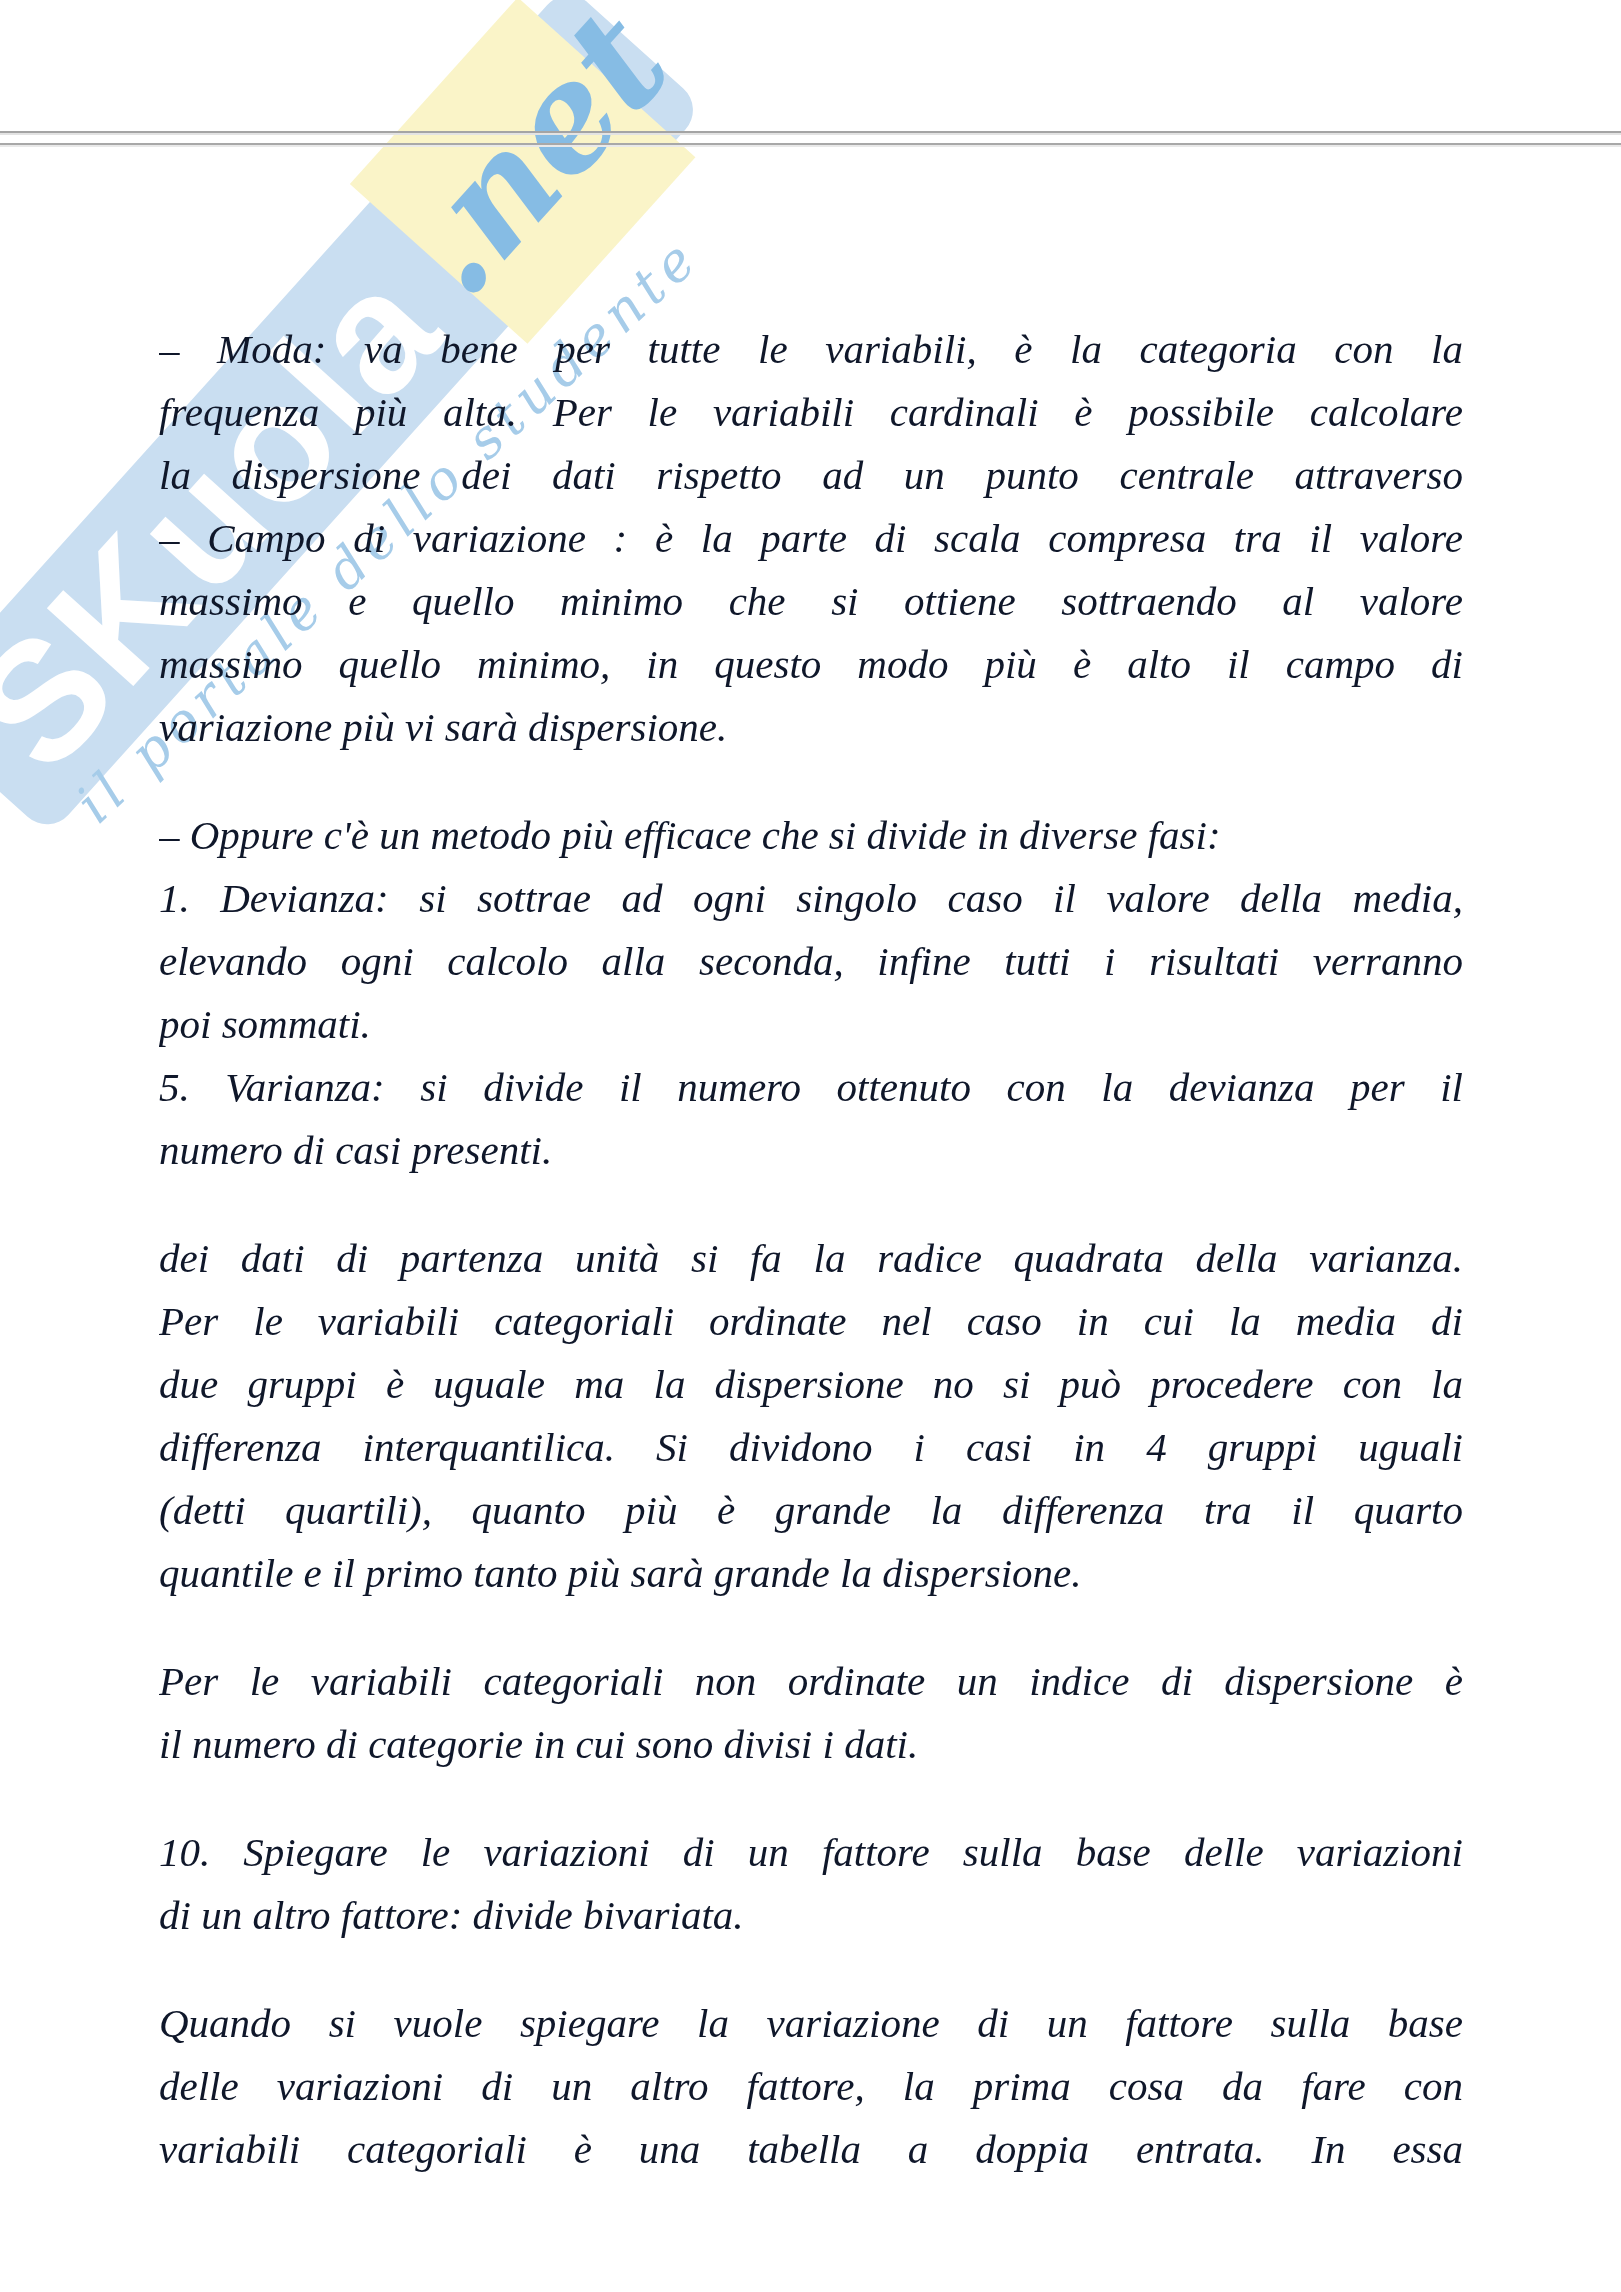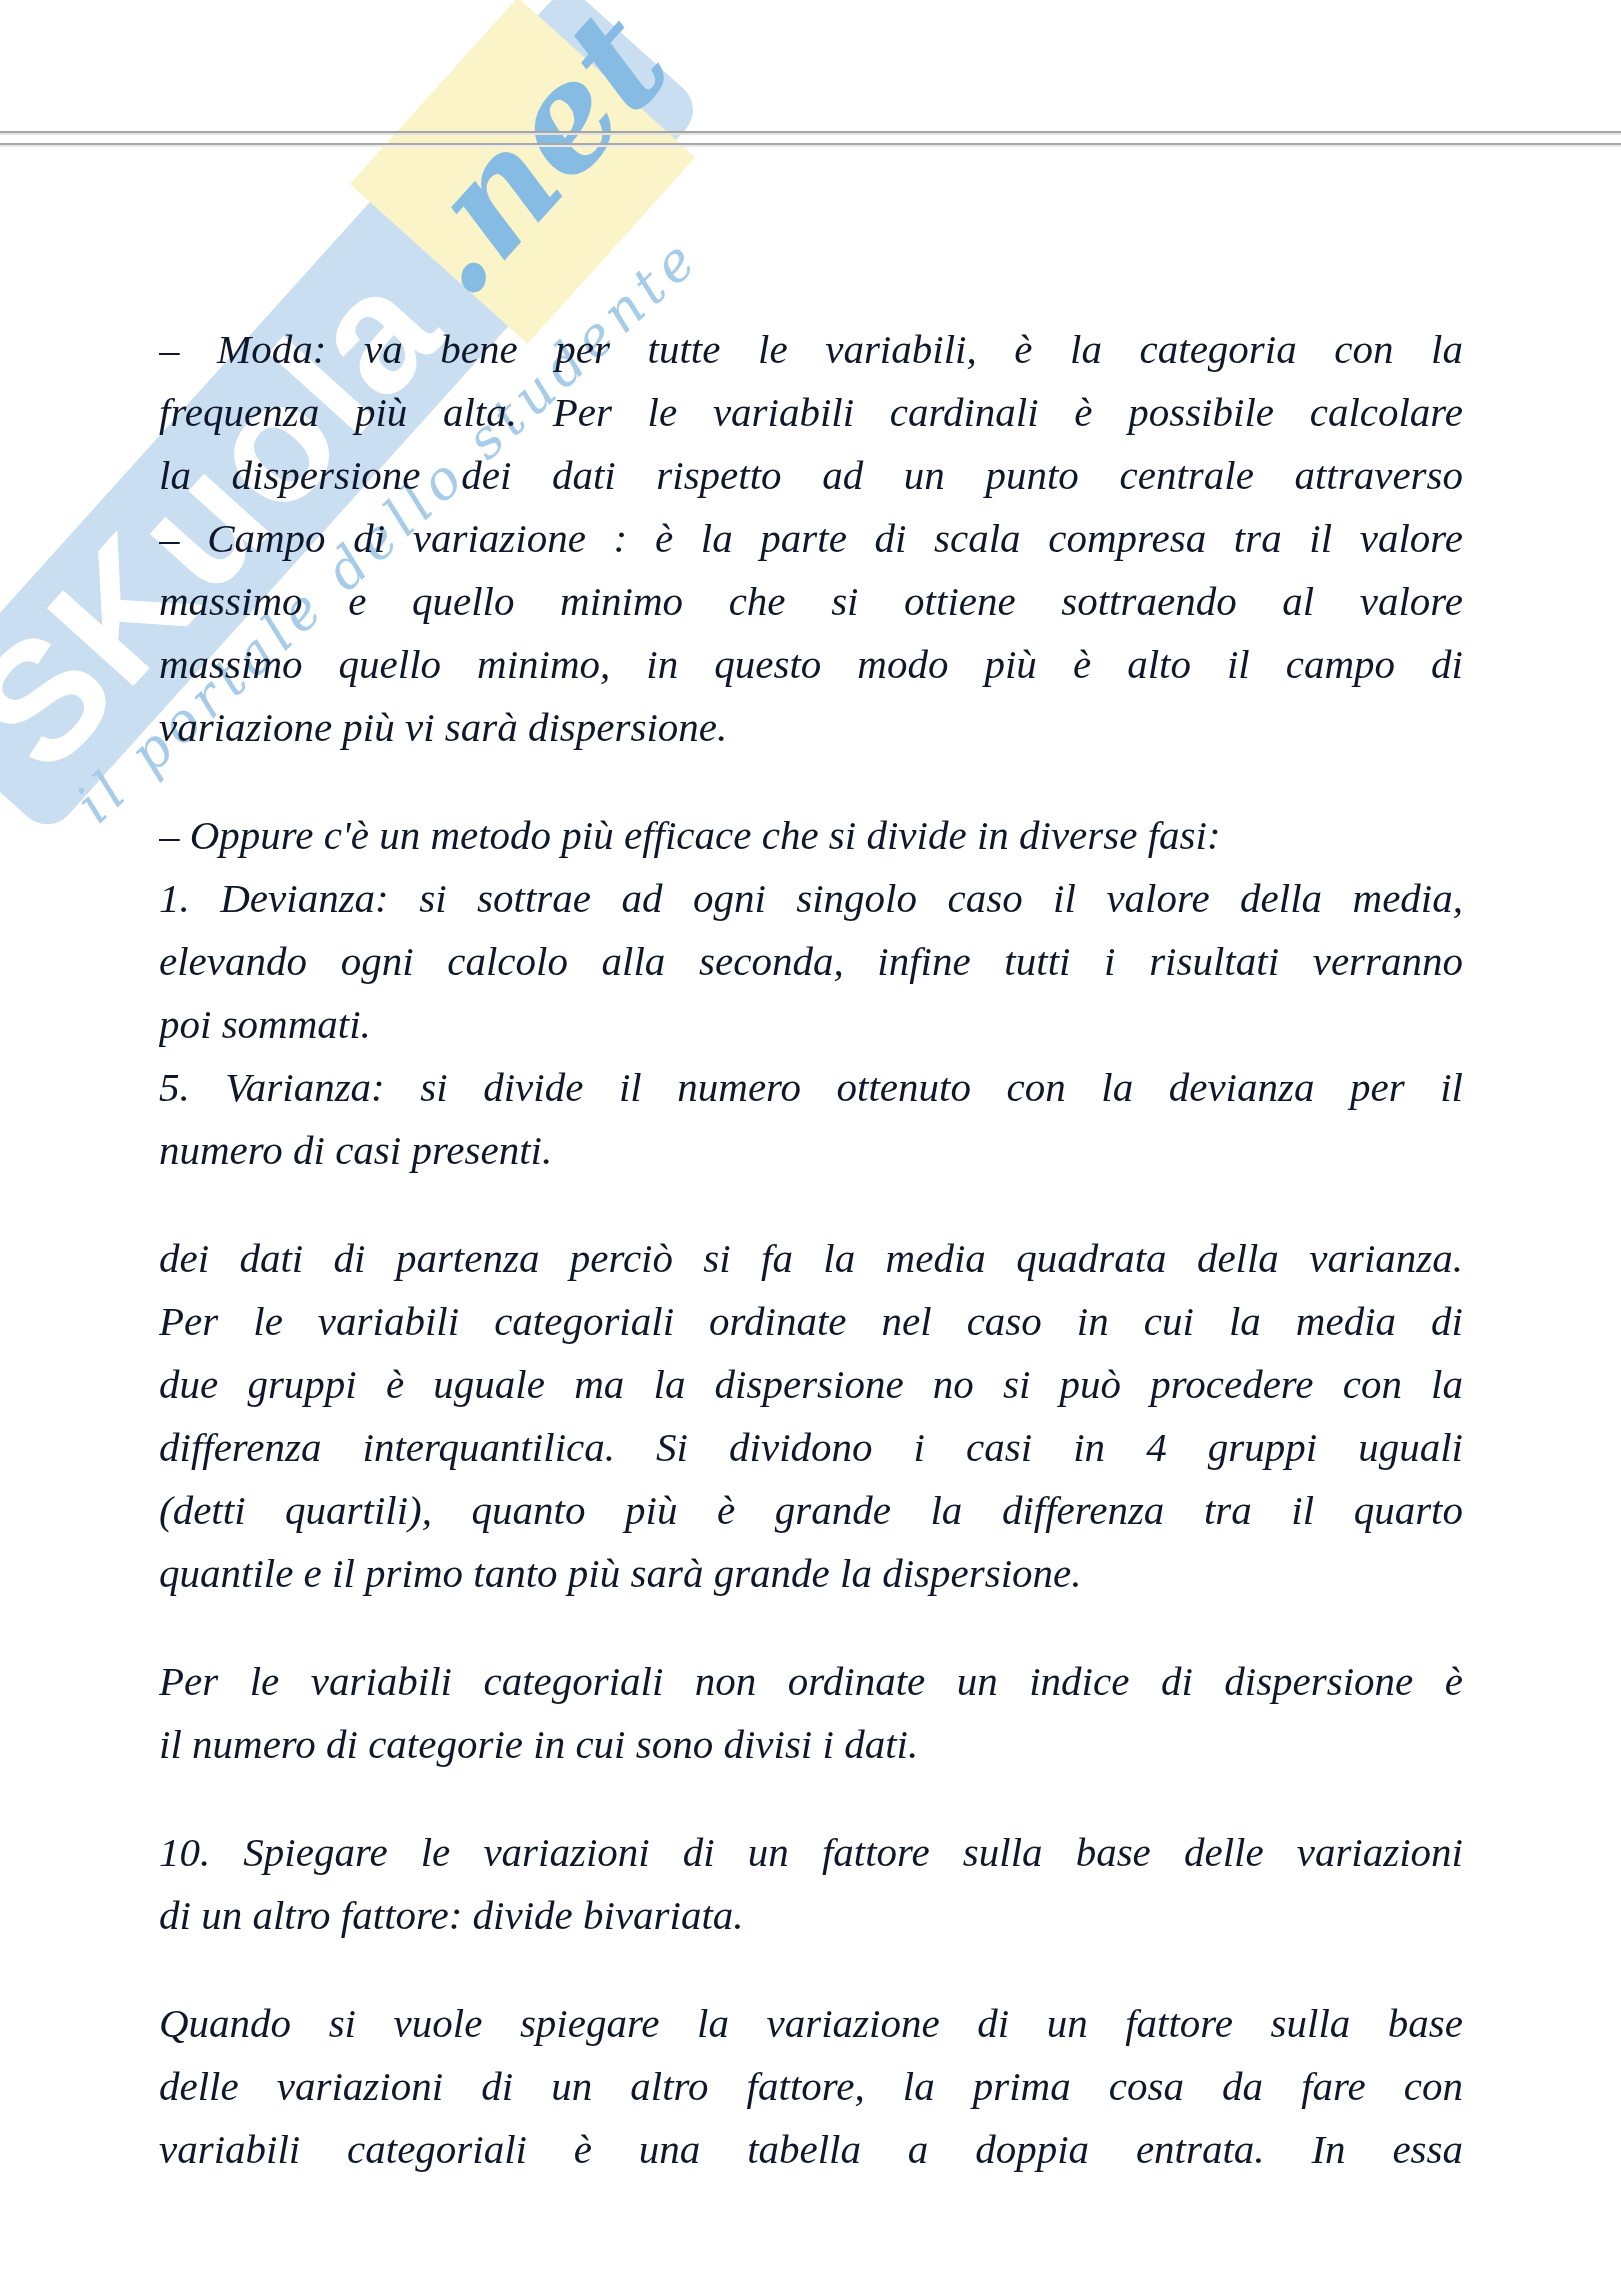--- a/index.html
+++ b/index.html
@@ -135,21 +135,21 @@
       <span class="line" style="display:block">elevando ogni calcolo alla seconda, infine tutti i risultati verranno</span>
       <span class="line pl" style="display:block">poi sommati.</span>
     </p>
 
     <p class="para">
       <span class="line" style="display:block">5. Varianza: si divide il numero ottenuto con la devianza per il</span>
       <span class="line pl" style="display:block">numero di casi presenti.</span>
     </p>
 
     <p class="para gap">
-      <span class="line" style="display:block">dei dati di partenza perciò si fa la media quadrata della varianza.</span>
+      <span class="line" style="display:block">dei dati di partenza unità si fa la radice quadrata della varianza.</span>
     </p>
 
     <p class="para">
       <span class="line" style="display:block">Per le variabili categoriali ordinate nel caso in cui la media di</span>
       <span class="line" style="display:block">due gruppi è uguale ma la dispersione no si può procedere con la</span>
       <span class="line" style="display:block">differenza interquantilica. Si dividono i casi in 4 gruppi uguali</span>
       <span class="line" style="display:block">(detti quartili), quanto più è grande la differenza tra il quarto</span>
       <span class="line pl" style="display:block">quantile e il primo tanto più sarà grande la dispersione.</span>
     </p>
 

